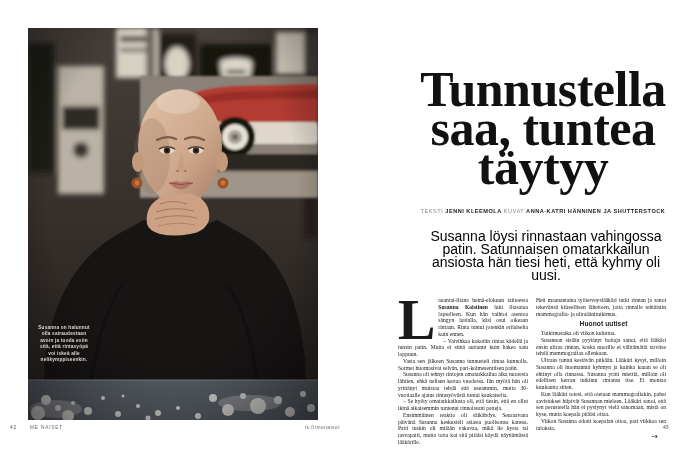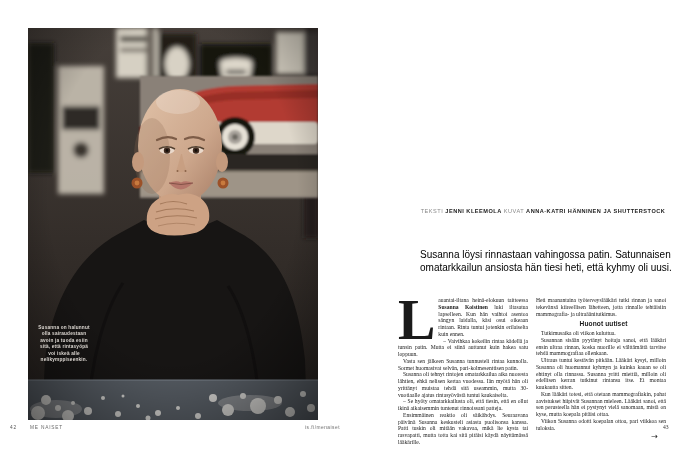--- a/index.html
+++ b/index.html
@@ -45,21 +45,21 @@
   }
   .byline{
     position:absolute;left:398px;top:208px;width:290px;
     text-align:center;font-size:5.6px;letter-spacing:.5px;color:#222;
     text-transform:uppercase;
   }
   .byline .lab{color:var(--muted);font-weight:normal;}
   .byline .nm{font-weight:bold;}
   .standfirst{
     position:absolute;left:420px;top:230px;width:252px;
-    font-size:10px;line-height:13px;color:#000;margin-top:18px;
+    text-align:center;font-size:14px;line-height:13px;color:#000;
   }
 
   .col{
     position:absolute;top:297px;width:130px;
     font-family:"Liberation Serif",serif;font-size:5.6px;line-height:6.75px;
     text-align:justify;color:#1a1a1a;
   }
   .col-1{left:398px;}
   .col-2{left:536px;}
   .col p{text-indent:5px;}
@@ -228,20 +228,25 @@
       <rect x="0" y="0" width="290" height="392" fill="url(#vignette)"></rect>
     </svg>
 
     <div class="photo-caption">Susanna on halunnut olla sairaudestaan avoin ja tuoda esiin sitä, että rintasyöpä voi iskeä alle nelikymppiseenkin.</div>
   </div>
 
   <span class="ft ft-pagenum-left">42</span>
   <span class="ft ft-magname">ME NAISET</span>
   <span class="ft ft-site">is.fi/menaiset</span>
 
+  <div class="headline">
+    <div>Tunnustella</div>
+    <div>saa, tuntea</div>
+    <div>täytyy</div>
+  </div>
 
   <div class="byline">
     <span class="lab">TEKSTI</span>
     <span class="nm">JENNI KLEEMOLA</span>
     <span class="lab">KUVAT</span>
     <span class="nm">ANNA-KATRI HÄNNINEN JA SHUTTERSTOCK</span>
   </div>
 
   <div class="standfirst">Susanna löysi rinnastaan vahingossa patin. Satunnaisen omatarkkailun ansiosta hän tiesi heti, että kyhmy oli uusi.</div>
 

